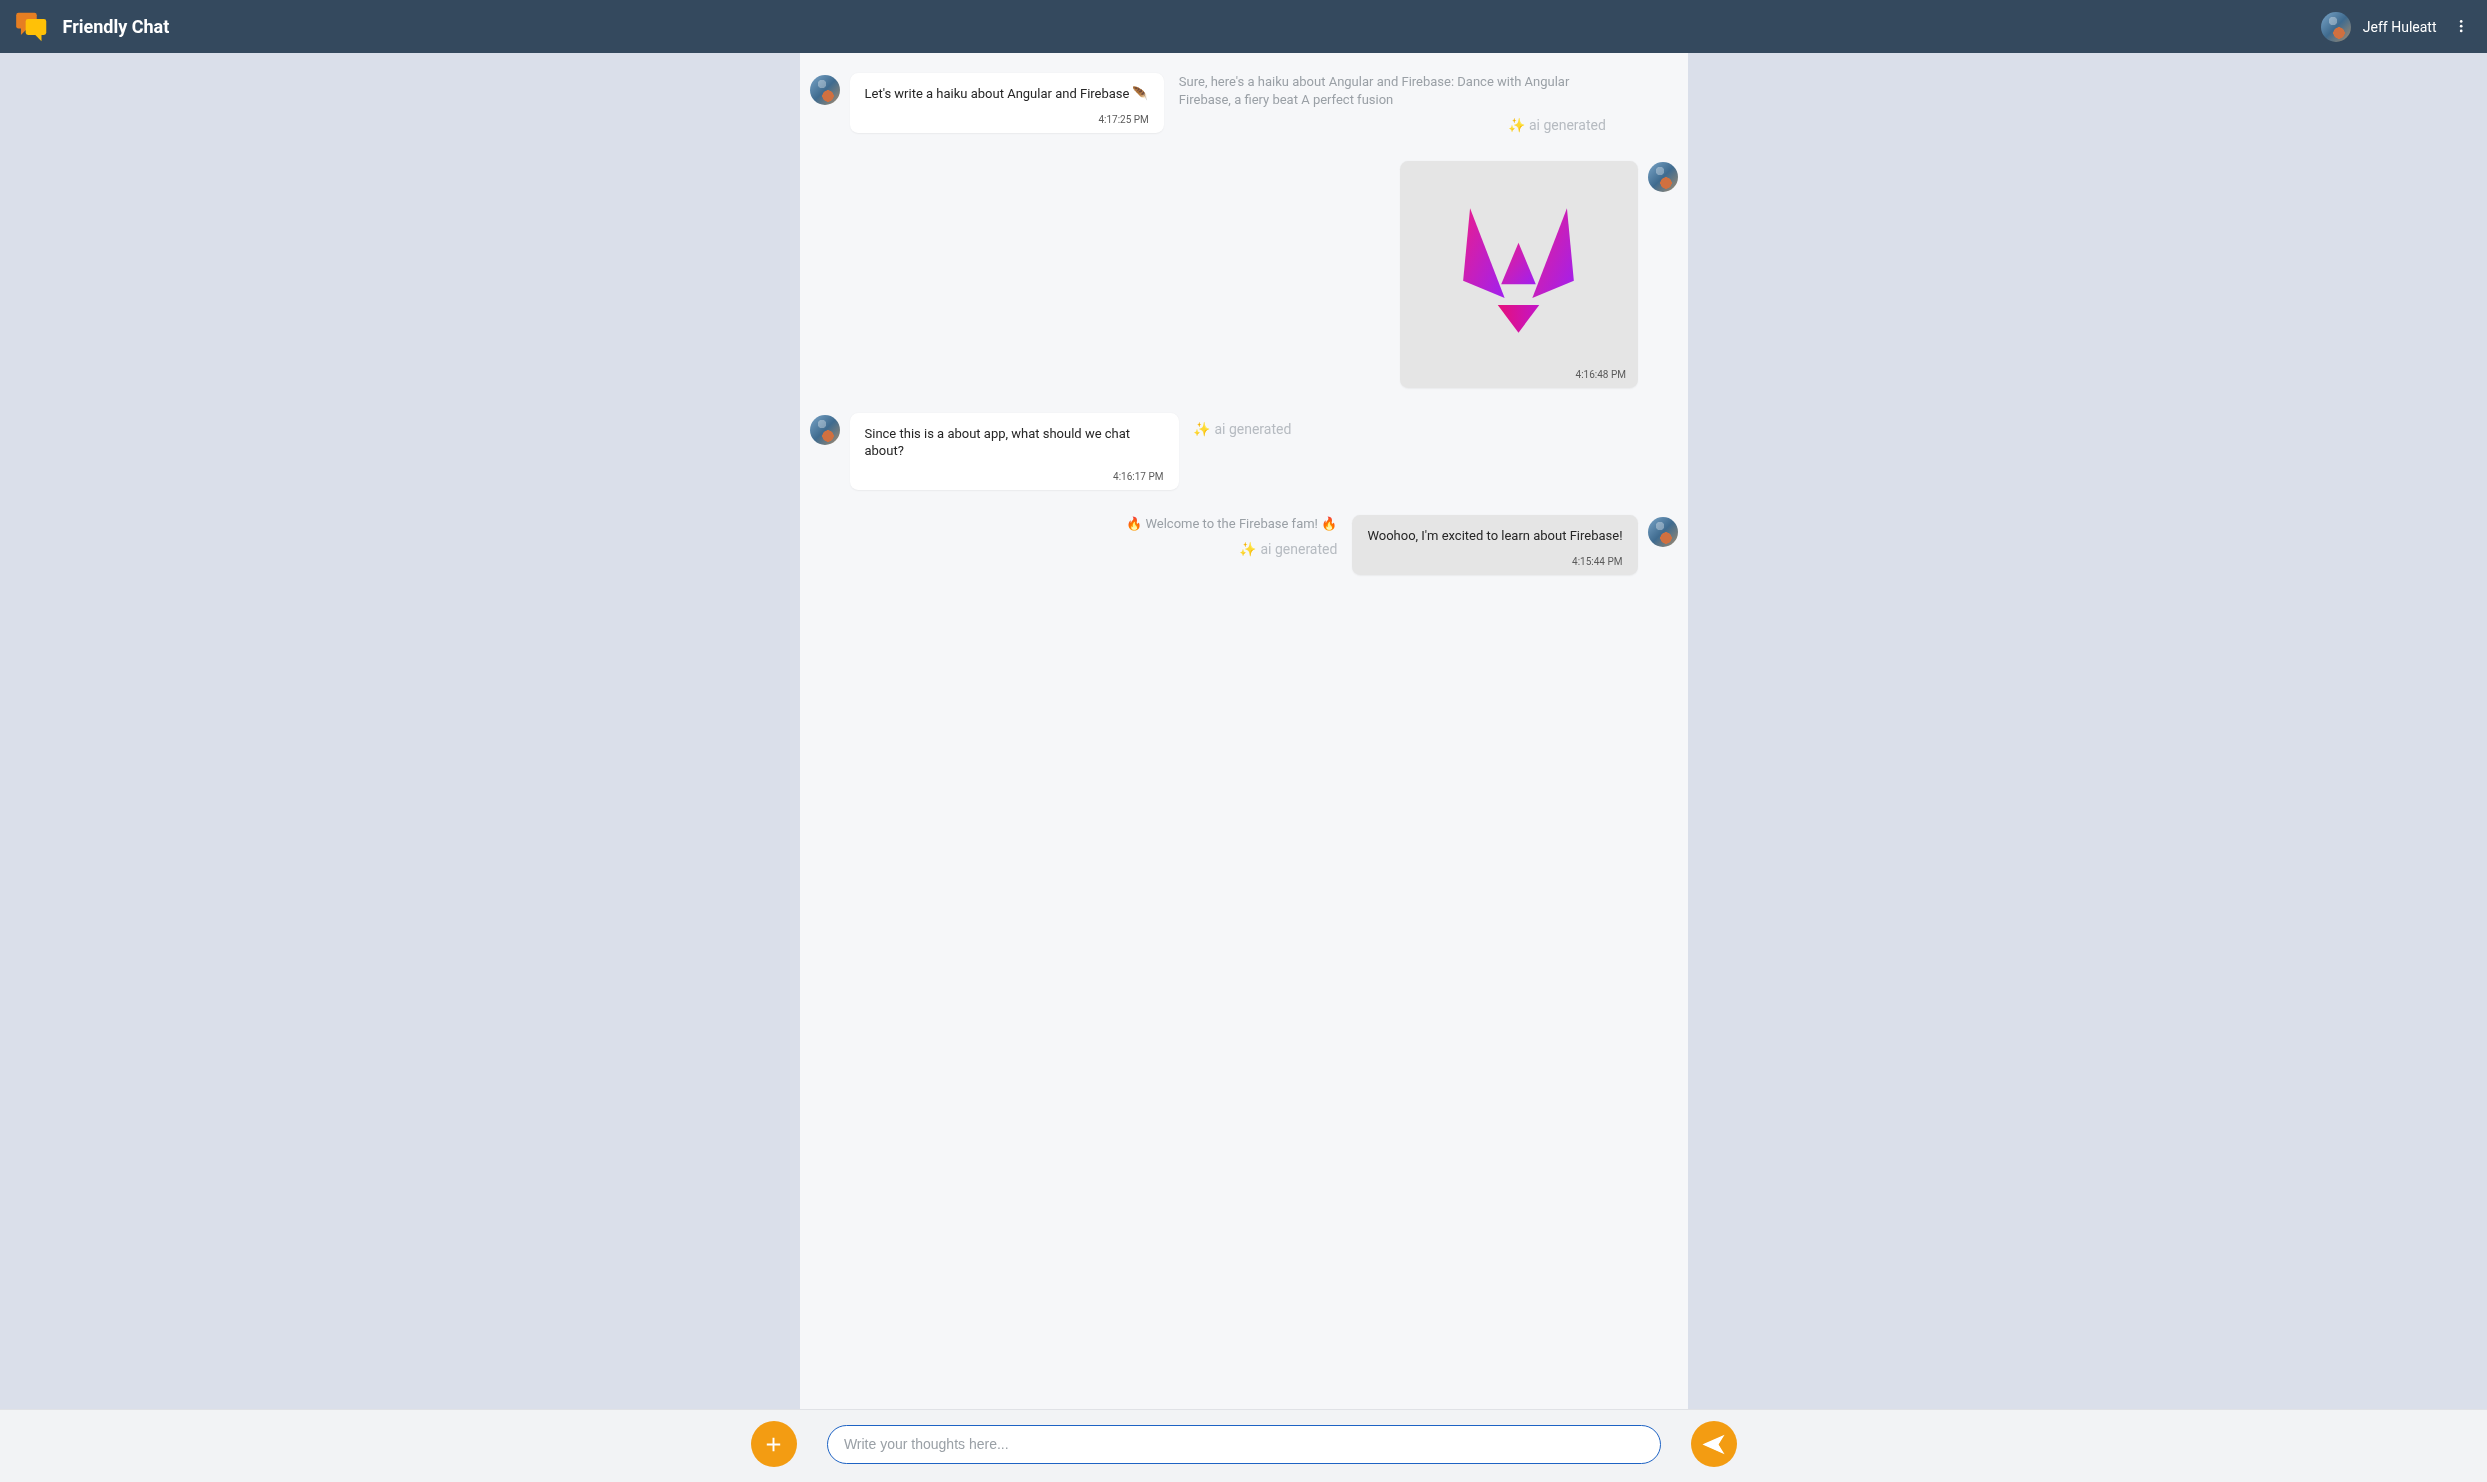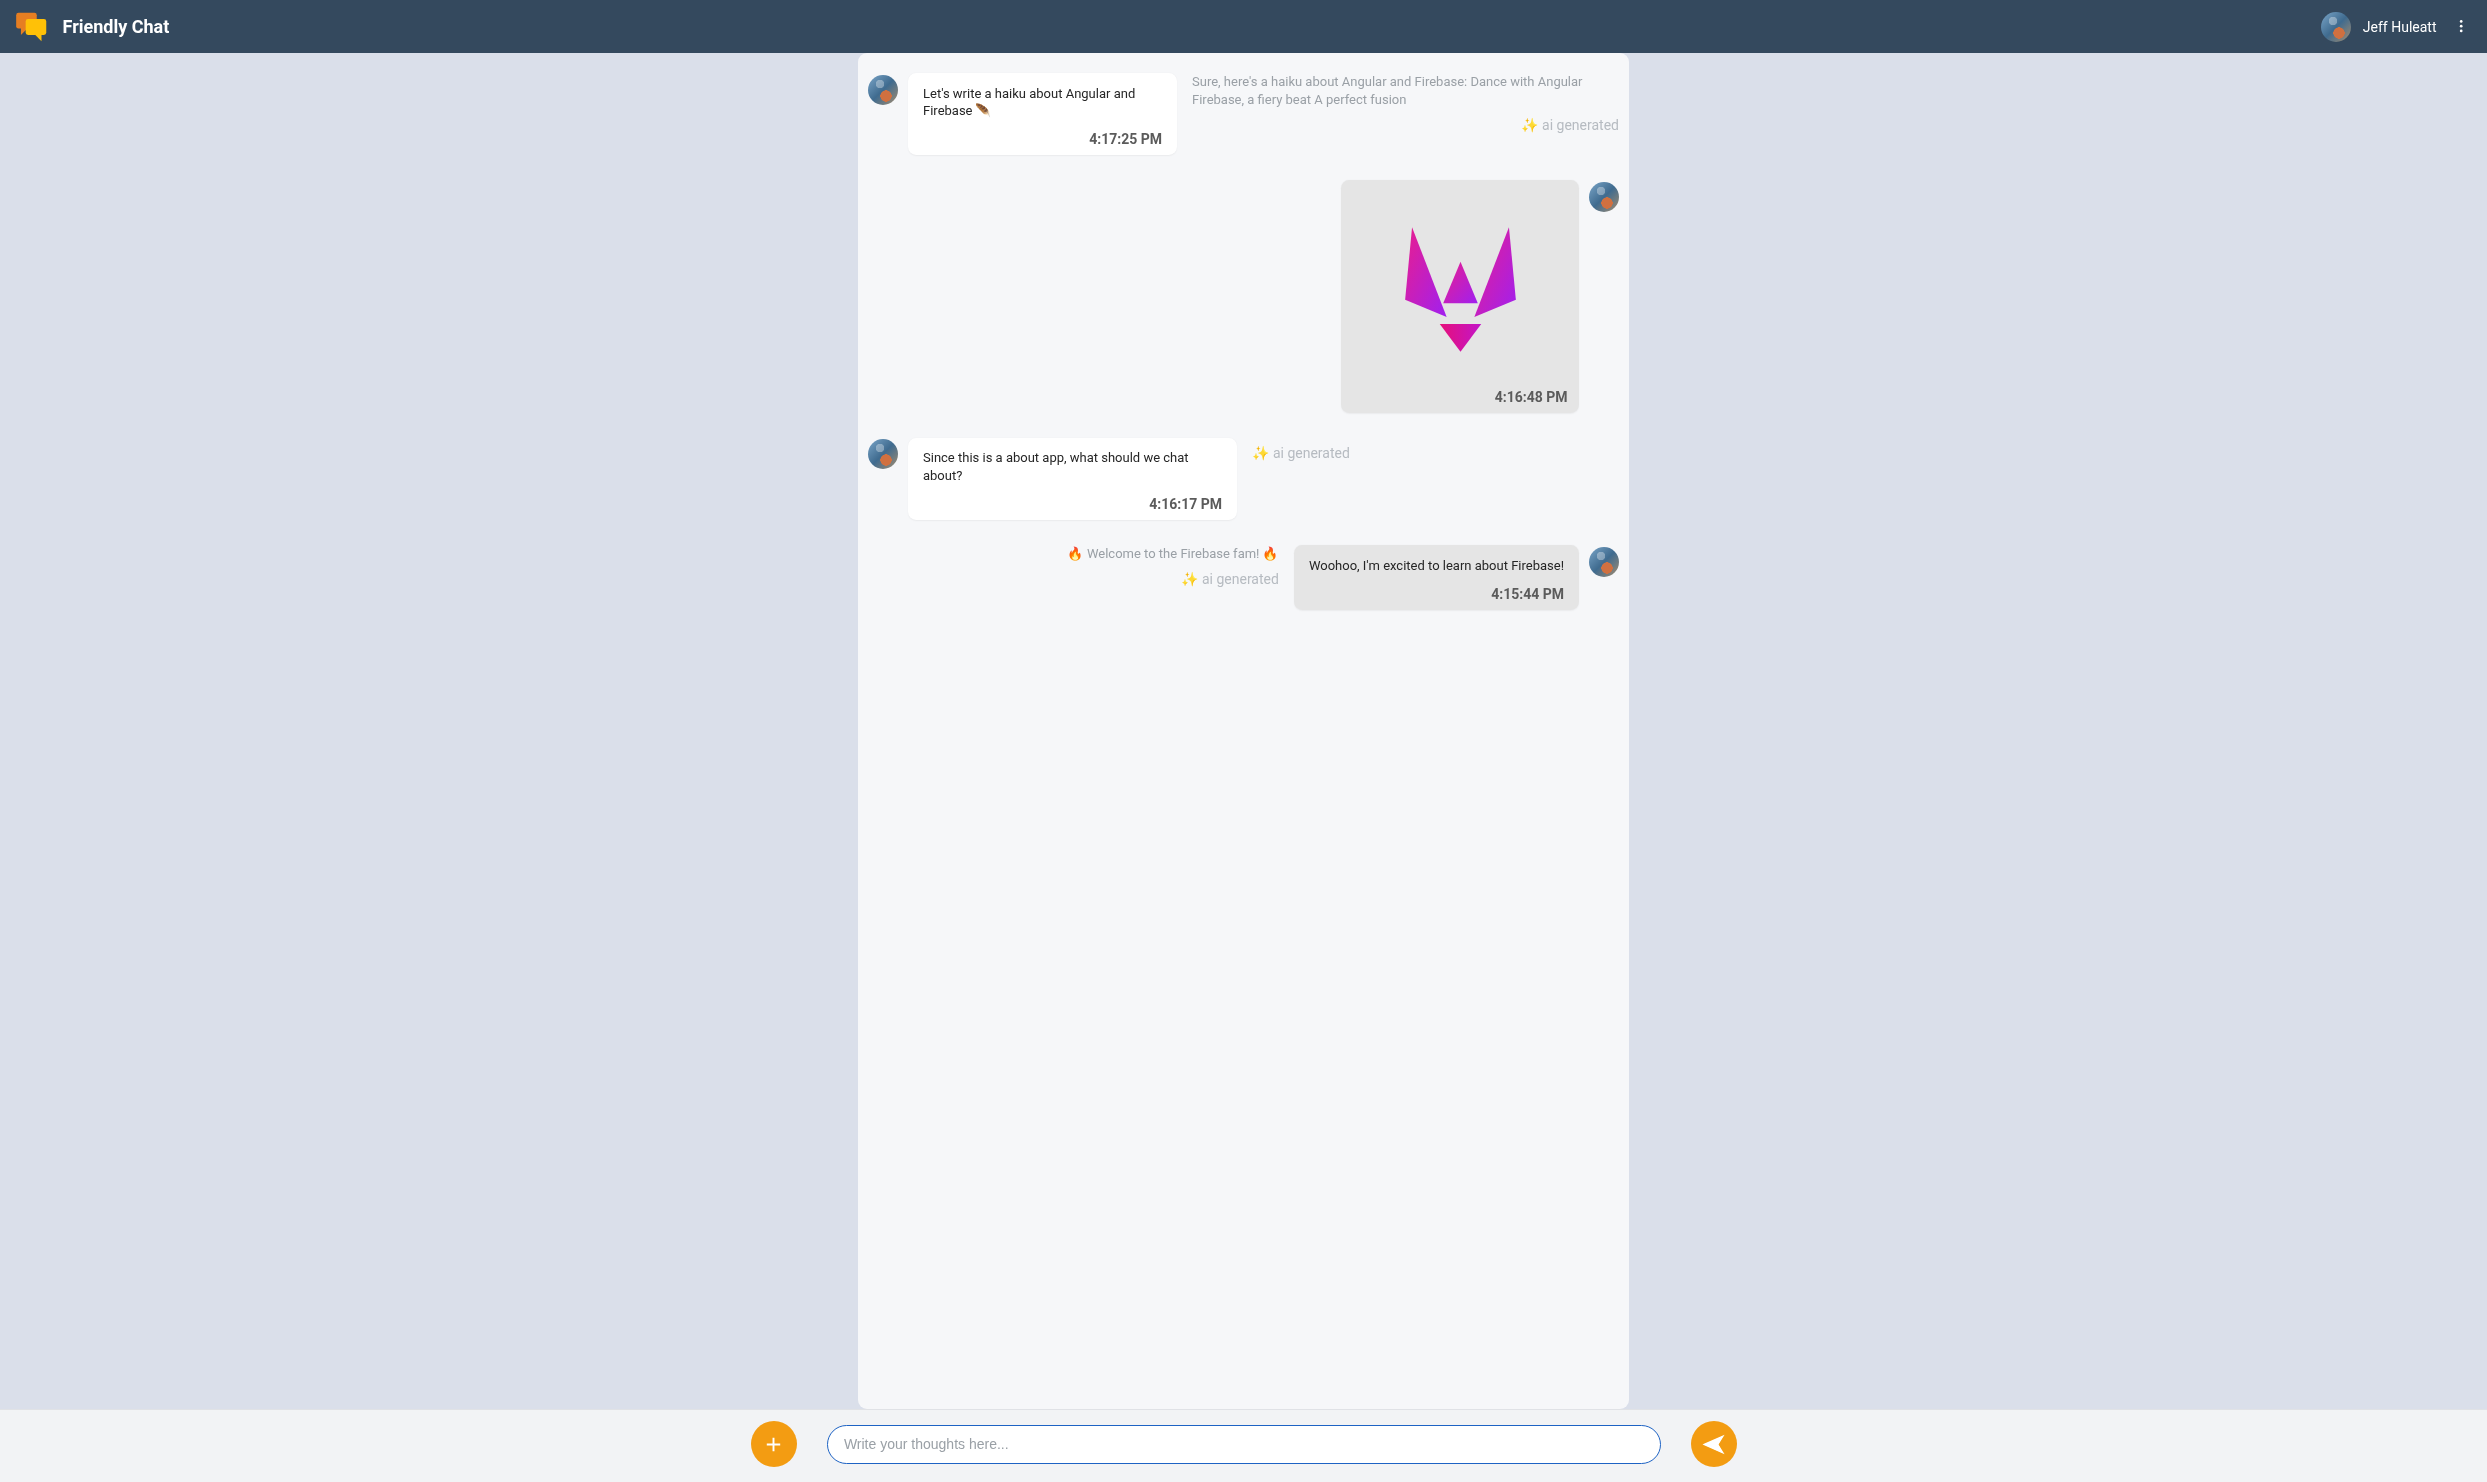--- a/index.html
+++ b/index.html
@@ -62,24 +62,23 @@
 
   
   .chat-wrap {
     flex:1;
     overflow-y:auto;
     display:flex;
     justify-content:center;
   }
   .chat-inner {
     background:#f6f7f9;
-    width: 771px;
+    width: 888px;
     max-width: 100%;
     padding: 20px 10px 20px 10px;
-    border-radius: 9px;
   }
 
   .msg-row {
     display:flex;
     align-items:flex-start;
     gap:10px;
     margin-bottom: 25px;
   }
   .msg-row.right { flex-direction: row-reverse; }
   .msg-avatar {
@@ -109,25 +108,24 @@
     padding: 11.5px 15px 8.2px 15px;
     max-width: 329px;
     box-shadow: 0 0.8px 1.6px rgba(0,0,0,0.05);
     display:flex;
     flex-direction:column;
   }
   .bubble.white { background:#fff; color:#262626; }
   .bubble.yellow { background:#e5e5e5; color:#262626; }
   .bubble .text { font-size:13px; line-height:1.35; }
   .bubble .time {
-    font-size:14px;
+    font-size:10px;
     color:#5b5b5b;
     align-self:flex-end;
     margin-top:11.5px;
-    font-weight:bold;
   }
   .bubble.yellow .time{ color:#5b5b5b; }
 
   .ai-block {
     max-width: 427px;
     color:#9aa0a6;
     font-size:13px;
     line-height:1.4;
   }
   .ai-block .note {

